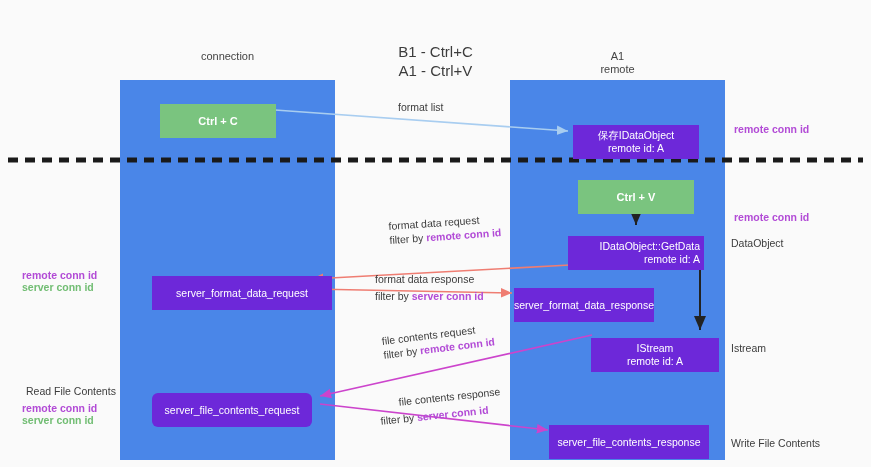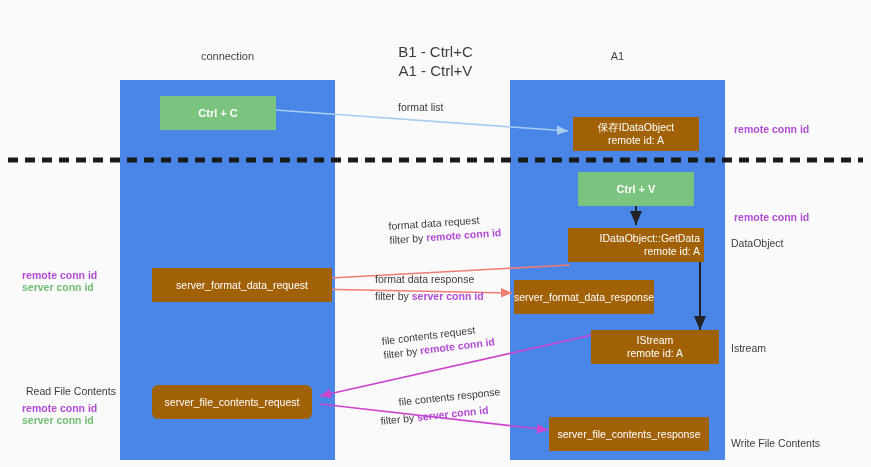--- a/index.html
+++ b/index.html
@@ -24,23 +24,24 @@
 
   
   .lane{position:absolute;background:#4a86e8;}
 
   
   .box{
     position:absolute;box-sizing:border-box;display:flex;
     flex-direction:column;align-items:center;justify-content:center;
     color:#ffffff;font-size:10.5px;line-height:13px;text-align:center;
     padding:17px 4px;
+    margin-top:8px;
   }
   .box .l2{font-size:10.5px;}
-  .orange{background:#a16207;}
+  .orange{background:#6d28d9;}
   .green{background:#7ac47f;font-size:11px;font-weight:600;}
 
   
   .sidelabel{position:absolute;font-size:10.5px;line-height:13px;color:#3c3c3c;white-space:nowrap;}
   .purple{color:#b24bd6;font-weight:bold;}
   .greent{color:#71bd73;font-weight:bold;}
 
   
   .edgelabel{
     position:absolute;font-size:10.5px;line-height:14px;color:#3c3c3c;
@@ -59,20 +60,21 @@
   <div class="title">
     <div>B1 - Ctrl+C</div>
     <div>A1 - Ctrl+V</div>
   </div>
 
   <div class="col-head" style="left:120px;top:50px;width:215px;">
     <div>connection</div>
   </div>
   <div class="col-head" style="left:510px;top:50px;width:215px;">
     <div>A1</div>
+    <div>remote</div>
   </div>
 
   <div class="lane" style="left:120px;top:80px;width:215px;height:380px;"></div>
   <div class="lane" style="left:510px;top:80px;width:215px;height:380px;"></div>
 
   <svg class="overlay" viewBox="0 0 871 467">
     <defs>
       <marker id="ah-blue" markerWidth="8" markerHeight="8" refX="7" refY="3" orient="auto">
         <path d="M0,0 L7,3 L0,6 z" fill="#a8cdf0"></path>
       </marker>

